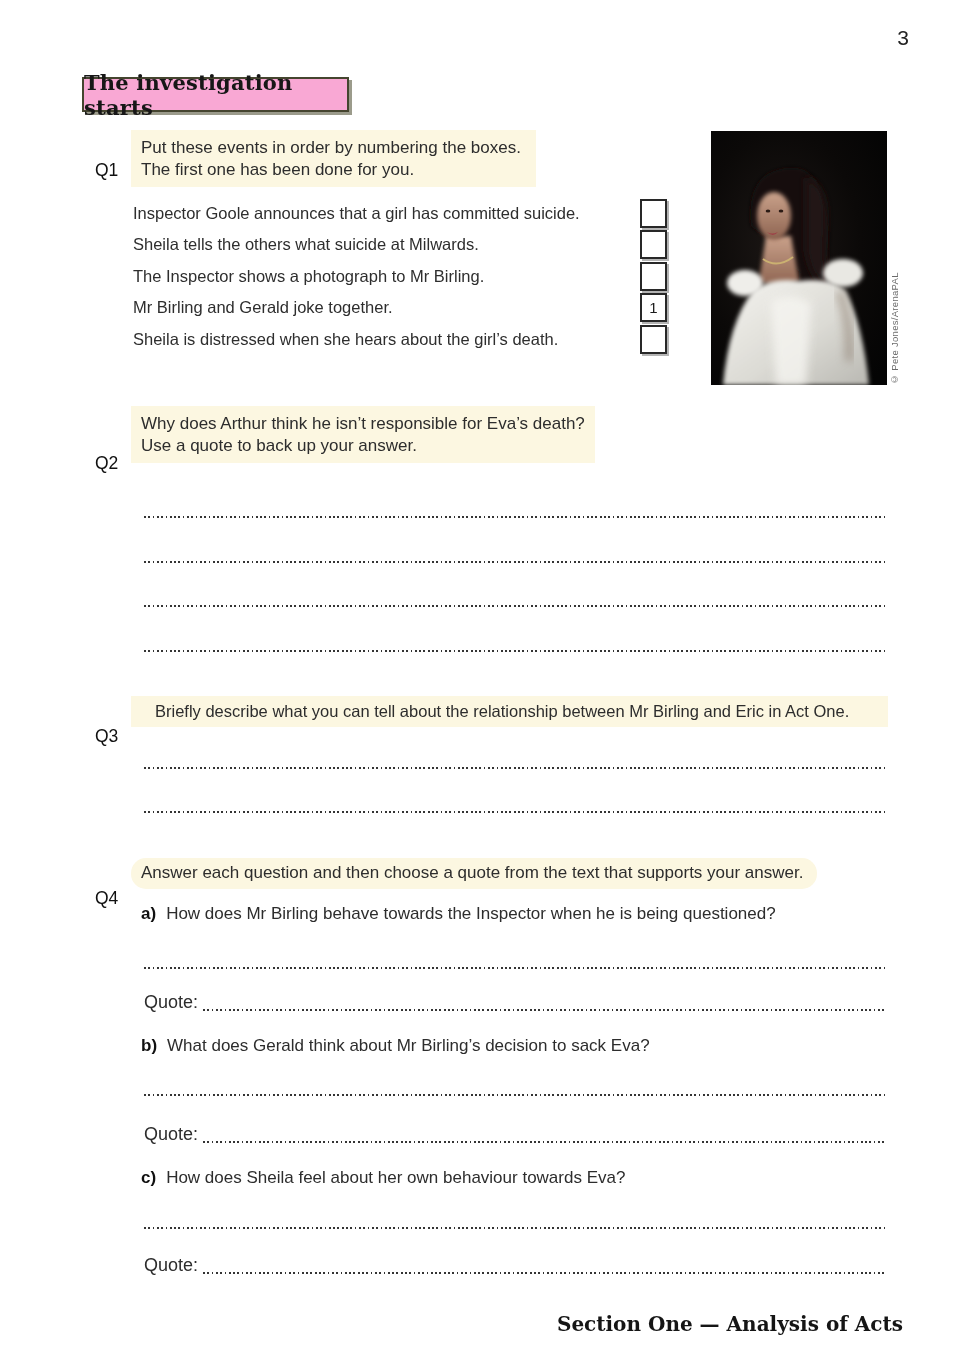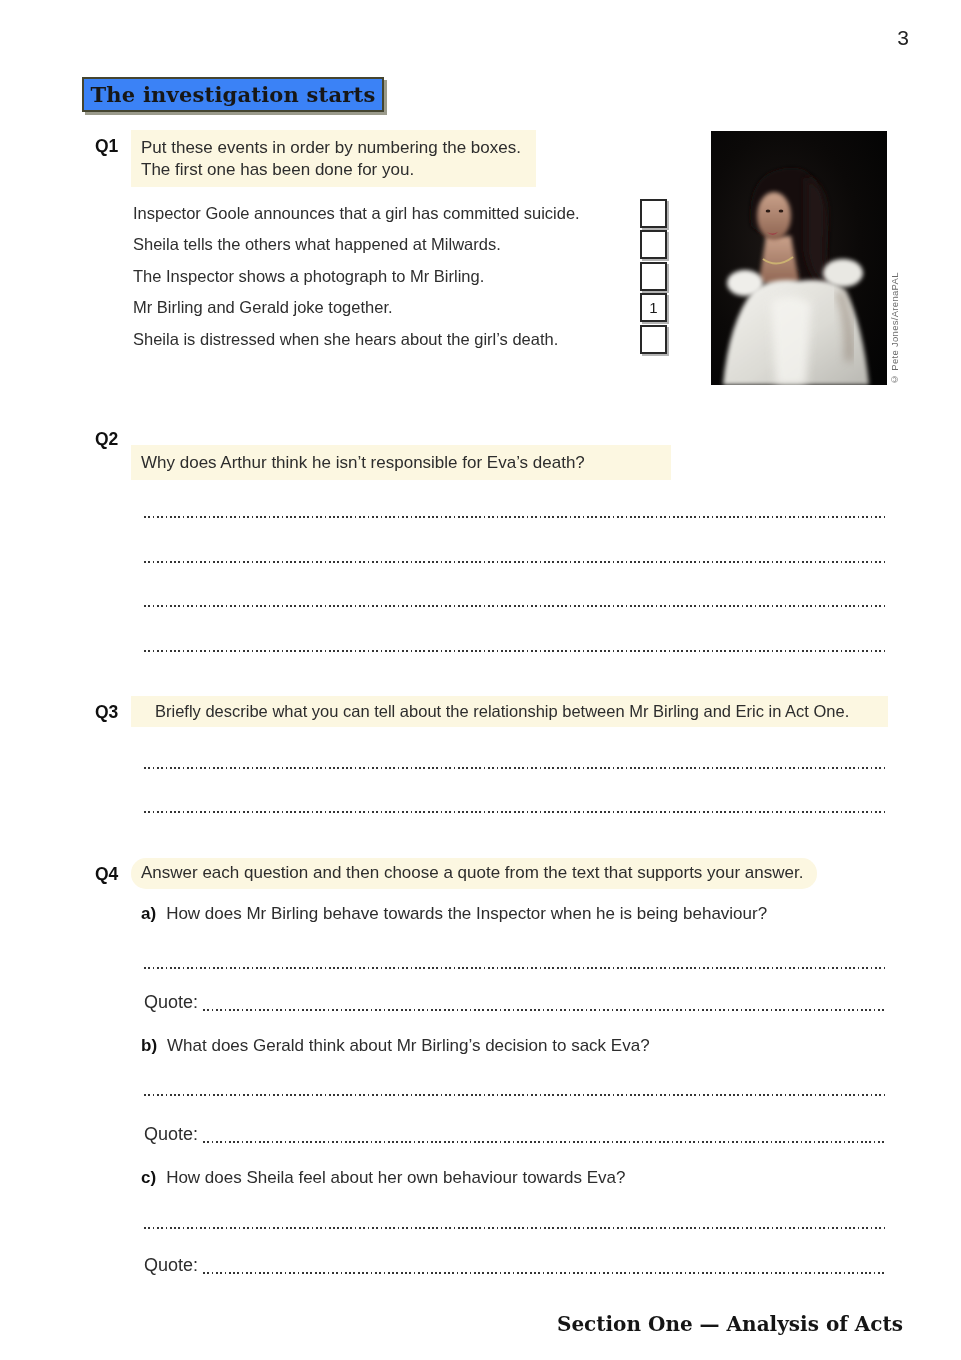--- a/index.html
+++ b/index.html
@@ -9,34 +9,34 @@
     background:#ffffff;
     font-family:"Liberation Sans",sans-serif;
     color:#2d2d2d;
     overflow:hidden;
   }
   .page-number{
     position:absolute;left:888px;top:26px;width:30px;
     font-size:21px;color:#222;text-align:center;
   }
   .title-box{
-    position:absolute;left:82px;top:77px;width:302px;height:35px;
+    position:absolute;left:82px;top:77px;width:267px;height:35px;
     box-sizing:border-box;
-    background:#3b82f6;
+    background:#f9a8d4;
     border:2px solid #45452f;
     box-shadow:3px 3px 0 #9b9b8b;
-    display:flex;align-items:center;justify-content:center;
+    display:flex;align-items:center;justify-content:flex-start;
   }
   .title-box span{
     font-family:"DejaVu Serif",serif;
     font-weight:bold;font-size:21px;color:#171717;letter-spacing:.2px;
   }
   .q-label{
     position:absolute;left:95px;
-    font-weight:bold;font-size:17.5px;color:#101010;
+    font-weight:normal;font-size:17.5px;color:#101010;margin-top:24px;
   }
   .hl{
     position:absolute;left:131px;background:#fcf7e1;
     box-sizing:border-box;padding:7px 10px 6px 10px;
     font-size:17px;line-height:22px;color:#2d2d2d;
   }
   .hl .ln{white-space:nowrap;}
   
   .events{
     position:absolute;left:133px;top:198px;width:534px;
@@ -108,21 +108,21 @@
   </div>
 
   <div class="events">
     <div class="event-row">
       <span class="etext">Inspector Goole announces that a girl has committed suicide.</span>
       <span class="order-box">
           <span></span>
         </span>
     </div>
     <div class="event-row">
-      <span class="etext">Sheila tells the others what happened at Milwards.</span>
+      <span class="etext">Sheila tells the others what suicide at Milwards.</span>
       <span class="order-box">
           <span></span>
         </span>
     </div>
     <div class="event-row">
       <span class="etext">The Inspector shows a photograph to Mr Birling.</span>
       <span class="order-box">
           <span></span>
         </span>
     </div>
@@ -184,42 +184,43 @@
       <path d="M60,170 Q80,160 100,172 L95,254 L65,254 Z" fill="#f6f5f1" opacity="0.8" filter="url(#soft2)"></path>
 
       <path d="M128,160 Q140,190 138,230" stroke="#8a7a6c" stroke-width="9" fill="none" opacity="0.5" filter="url(#soft2)"></path>
     </svg>
   </div>
   <div class="photo-credit">
     <span>© Pete Jones/ArenaPAL</span>
   </div>
 
   <div class="q-label" style="top:429px;">Q2</div>
-  <div class="hl" style="top:445px;width:540px;">
+  <div class="hl" style="top:406px;width:464px;">
     <div class="ln">Why does Arthur think he isn’t responsible for Eva’s death?</div>
+    <div class="ln">Use a quote to back up your answer.</div>
   </div>
   <div class="dl full" style="top:516px;"></div>
   <div class="dl full" style="top:561px;"></div>
   <div class="dl full" style="top:605px;"></div>
   <div class="dl full" style="top:650px;"></div>
 
   <div class="q-label" style="top:702px;">Q3</div>
   <div class="hl" style="top:696px;width:757px;padding:4px 10px 5px 24px;font-size:16.5px;">
     <div class="ln">Briefly describe what you can tell about the relationship between Mr Birling and Eric in Act One.</div>
   </div>
   <div class="dl full" style="top:767px;"></div>
   <div class="dl full" style="top:811px;"></div>
 
   <div class="q-label" style="top:864px;">Q4</div>
   <div class="hl" style="top:858px;width:686px;padding:4px 10px 5px 10px;border-radius:15px;">
     <div class="ln">Answer each question and then choose a quote from the text that supports your answer.</div>
   </div>
 
   <div class="part" style="top:904px;">
-    <b>a)</b><span>How does Mr Birling behave towards the Inspector when he is being behaviour?</span>
+    <b>a)</b><span>How does Mr Birling behave towards the Inspector when he is being questioned?</span>
   </div>
   <div class="dl full" style="top:967px;"></div>
   <div class="quote-label" style="top:992px;">Quote:</div>
   <div class="dl quote" style="top:1009px;"></div>
 
   <div class="part" style="top:1036px;">
     <b>b)</b><span>What does Gerald think about Mr Birling’s decision to sack Eva?</span>
   </div>
   <div class="dl full" style="top:1094px;"></div>
   <div class="quote-label" style="top:1124px;">Quote:</div>

